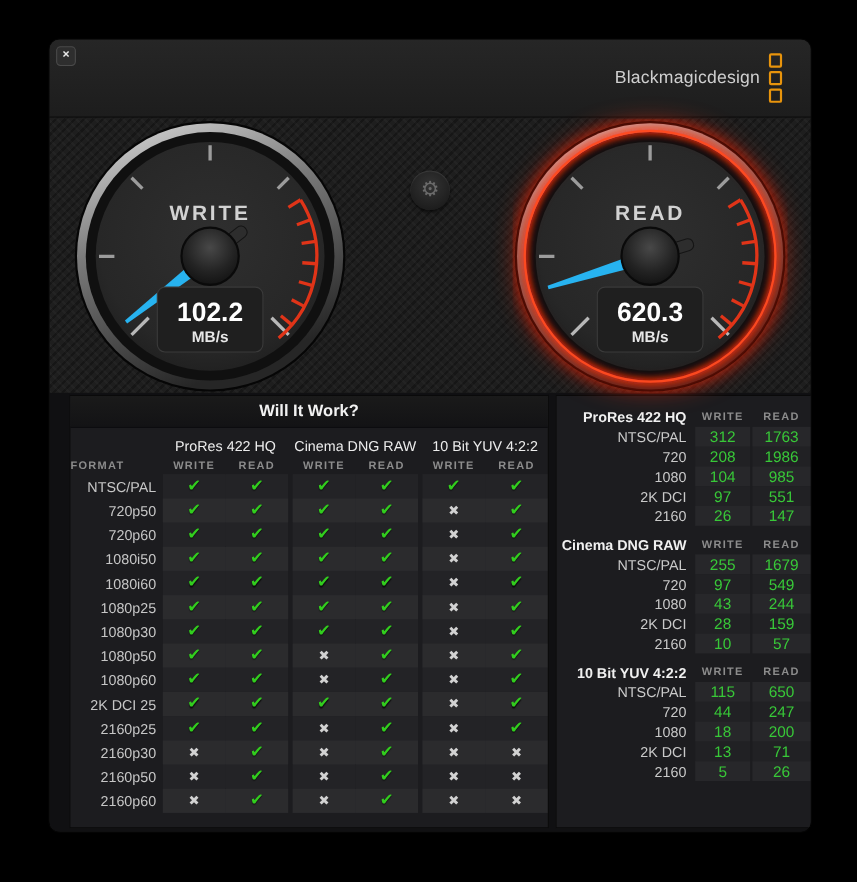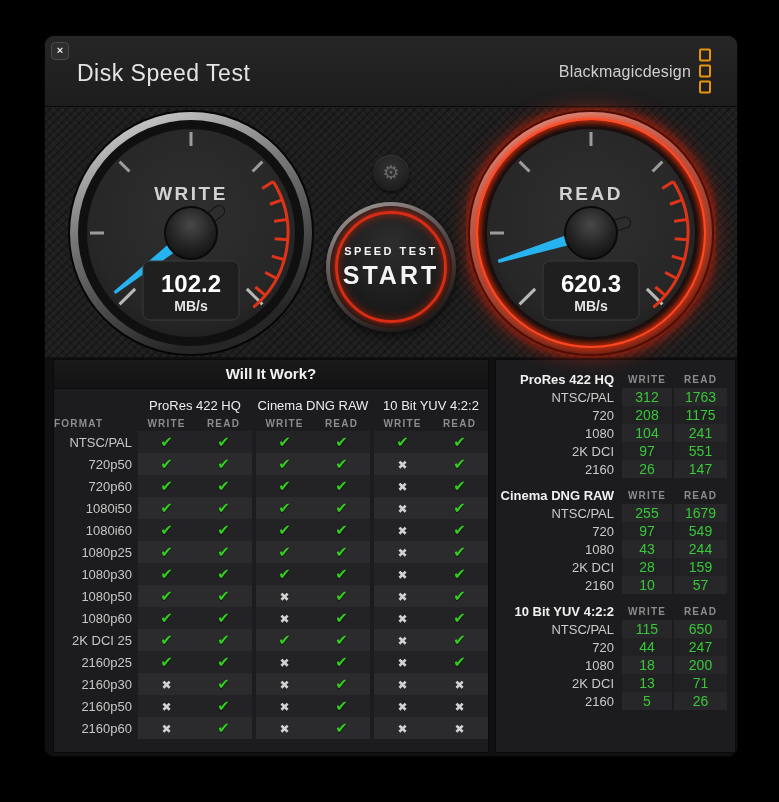--- a/index.html
+++ b/index.html
@@ -51,21 +51,21 @@
   .start-inner{position:relative;width:100%;height:100%;border-radius:50%;
     background:radial-gradient(circle at 50% 32%,#2d2d2d,#161616 78%);}
   .start-ring{position:absolute;inset:5px;border-radius:50%;
     border:3px solid var(--start-ring-red,#d82c14);
     box-shadow:0 0 9px rgba(255,40,0,.75), inset 0 0 8px rgba(255,40,0,.55);}
   .start-text{position:absolute;inset:0;display:flex;flex-direction:column;align-items:center;
     justify-content:center;gap:4px;color:#f4f4f4;}
   .start-sub{font-size:11px;font-weight:bold;letter-spacing:2.5px;}
   .start-main{font-size:25px;font-weight:bold;letter-spacing:3px;}
   
-  .tables{display:flex;gap:6px;padding:2px 2px 4px 8px;height:394px;background:#101012;}
+  .tables{display:flex;gap:6px;padding:2px 2px 4px 18px;height:394px;background:#101012;}
   .panel{background:#1c1c1f;border:1px solid #0a0a0a;box-sizing:border-box;}
   .panel-left{width:444px;}
   .panel-right{flex:1;}
   .panel-title{height:28px;line-height:28px;text-align:center;font-size:15px;font-weight:bold;
     color:#f2f2f2;background:linear-gradient(#1a1a1a,#131315);border-bottom:1px solid #0c0c0e;}
   
   .wiw-table{padding-top:6px;}
   .wiw-headrow,.wiw-subrow,.wiw-row{display:flex;align-items:center;}
   .wiw-headrow{height:20px;}
   .wiw-subrow{height:16px;}
@@ -123,21 +123,20 @@
     <filter id="g-blur6">
         <feGaussianBlur stdDeviation="6"></feGaussianBlur>
       </filter>
   </defs>
 </svg>
 
 <div class="window">
 
   <div class="titlebar">
     <div class="close-btn">×</div>
-    <div class="app-title">Disk Speed Test</div>
     <div class="brand">
       <span class="brand-text">Blackmagicdesign</span>
       <span class="brand-squares">
         <span></span>
         <span></span>
         <span></span>
       </span>
     </div>
   </div>
 
@@ -174,29 +173,20 @@
         <text class="gauge-value" x="125" y="184">102.2</text>
         <text class="gauge-unit" x="125" y="203">MB/s</text>
       </g>
       <circle cx="125" cy="125" r="26" fill="url(#g-hub)" stroke="#0a0a0a" stroke-width="2"></circle>
     </svg>
 
     <div class="gear-btn">
       <span class="gear-glyph">⚙</span>
     </div>
 
-    <div class="start-outer">
-      <div class="start-inner">
-        <div class="start-ring"></div>
-        <div class="start-text">
-          <span class="start-sub">SPEED TEST</span>
-          <span class="start-main">START</span>
-        </div>
-      </div>
-    </div>
 
     <svg class="gauge-svg gauge-read" viewBox="0 0 250 250">
       <circle cx="125" cy="125" r="123" fill="#060606"></circle>
       <circle cx="125" cy="125" r="121" fill="url(#g-metal)"></circle>
       <circle cx="125" cy="125" r="113" fill="#101010"></circle>
       <circle cx="125" cy="125" r="104" fill="url(#g-face)"></circle>
       <g>
         <circle cx="125" cy="125" r="119" stroke="#ff2400" stroke-width="9" fill="none" opacity="0.55" filter="url(#g-blur6)"></circle>
         <circle cx="125" cy="125" r="114" stroke="#ff3010" stroke-width="5" fill="none" opacity="0.9" filter="url(#g-blur3)"></circle>
         <circle cx="125" cy="125" r="114" stroke="#ff4a20" stroke-width="2" fill="none" opacity="0.95"></circle>
@@ -423,26 +413,26 @@
               <div class="hf-subhead">READ</div>
             </div>
             <div class="hf-row">
               <div class="hf-format">NTSC/PAL</div>
               <div class="hf-val">312</div>
               <div class="hf-val">1763</div>
             </div>
             <div class="hf-row alt">
               <div class="hf-format">720</div>
               <div class="hf-val">208</div>
-              <div class="hf-val">1175</div>
+              <div class="hf-val">1986</div>
             </div>
             <div class="hf-row">
               <div class="hf-format">1080</div>
               <div class="hf-val">104</div>
-              <div class="hf-val">241</div>
+              <div class="hf-val">985</div>
             </div>
             <div class="hf-row alt">
               <div class="hf-format">2K DCI</div>
               <div class="hf-val">97</div>
               <div class="hf-val">551</div>
             </div>
             <div class="hf-row">
               <div class="hf-format">2160</div>
               <div class="hf-val">26</div>
               <div class="hf-val">147</div>

